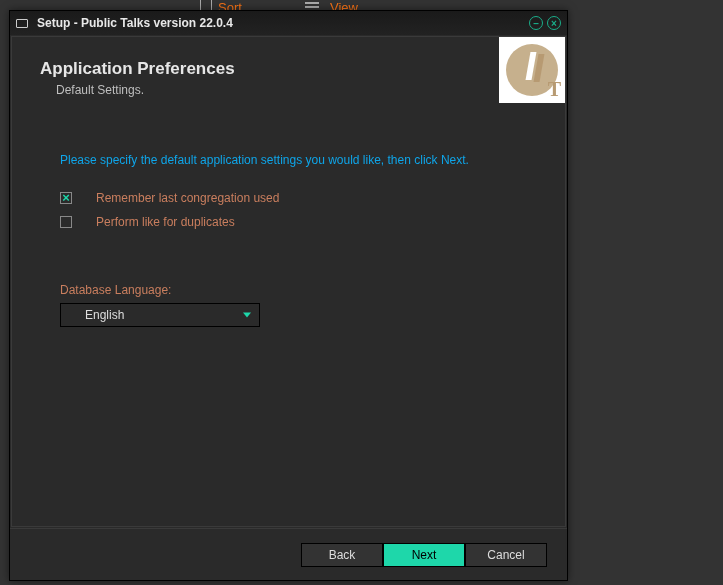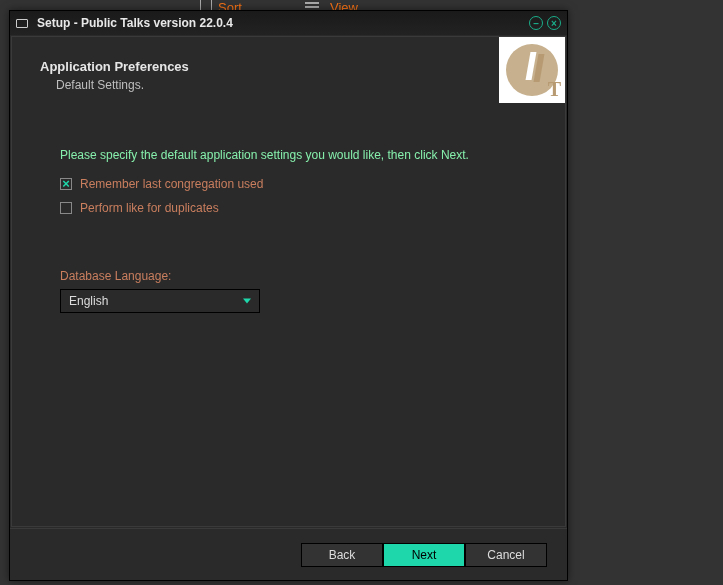--- a/index.html
+++ b/index.html
@@ -51,41 +51,41 @@
     .tb-close { border:1px solid #1aae8a; color:#1aae8a;}
 
     .content {
       flex:1;
       position:relative;
       padding: 22px 28px 0 28px;
       border: 1px solid #3a3a3a;
       margin: 1px;
       background:#2a2a2a;
     }
-    .hdr-title { color:#e6e6e6; font-size:13px; font-weight:bold; }
+    .hdr-title { color:#e6e6e6; font-size:17px; font-weight:bold; }
     .hdr-sub { color:#bfbfbf; font-size:12px; margin: 4px 0 0 16px;}
     .logo {
       position:absolute; right:0; top:0; width:66px; height:66px; background:#fff; display:flex; align-items:center; justify-content:center;
     }
     .logo-circle{ width:52px; height:52px; border-radius:50%; background:#c6b08d; display:flex; align-items:center; justify-content:center; position:relative;}
     .logo-circle::before{ content:""; position:absolute; background:#fff; width:6px; height:28px; left:22px; top:8px; transform:skewX(-10deg);}
     .logo-circle::after{ content:""; position:absolute; background:#b79a72; width:6px; height:28px; left:30px; top:10px; transform:skewX(-10deg);}
     .logo-t { position:absolute; right:4px; bottom:2px; font:bold 20px serif; color:#b79a72;}
 
     .body-region{ margin-top: 56px; padding: 0 20px; color:#bfbfbf; font-size:12px;}
-    .instr { color:#86efac; margin-bottom: 15px;}
-    .cb-row { display:flex; align-items:center; margin-bottom:10px; gap:8px;}
+    .instr { color:#0ea5e9; margin-bottom: 24px;}
+    .cb-row { display:flex; align-items:center; margin-bottom:10px; gap:24px;}
     .cb {
       width:12px; height:12px; border:1px solid #888; display:flex; align-items:center; justify-content:center; background:#2a2a2a;
     }
     .cb.checked::after{ content:"×"; color:#1ed7aa; font:bold 13px/10px sans-serif;}
     .cb-label { color:#c97e5e; }
     .db-label { color:#c97e5e; margin:54px 0 6px 0;}
     .dropdown{
-      width:200px; height:24px; border:1px solid #000; background:#2a2a2a; display:flex; align-items:center; padding:0 8px; font-size:12px; color:#ddd; position:relative;
+      width:200px; height:24px; border:1px solid #000; background:#2a2a2a; display:flex; align-items:center; padding:0 24px; font-size:12px; color:#ddd; position:relative;
     }
     .dropdown .arrow{ position:absolute; right:8px; top:50%; transform:translateY(-50%); width:0; height:0; border-left:4px solid transparent; border-right:4px solid transparent; border-top:5px solid #1ed7aa;}
 
     .footer{
       height:52px; display:flex; align-items:center; justify-content:flex-end; gap:0; padding:0 20px; background:#2a2a2a; border-top:1px solid #3a3a3a;
     }
     .btn{
       width:82px; height:24px; font-size:12px; display:flex; align-items:center; justify-content:center; cursor:pointer; border:1px solid #000;
     }
     .btn-default{ background:#333; color:#ddd;}

